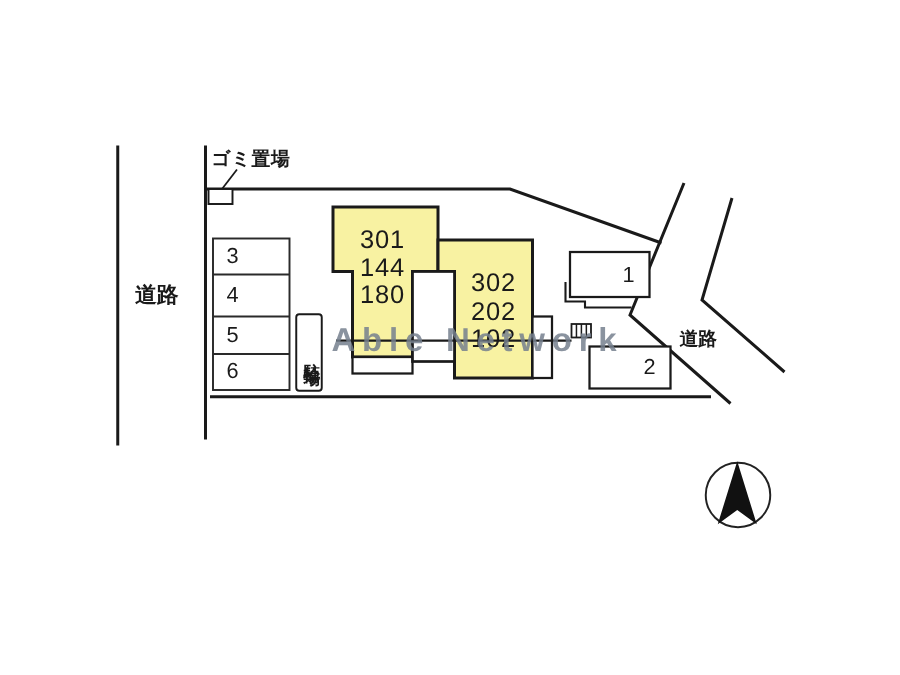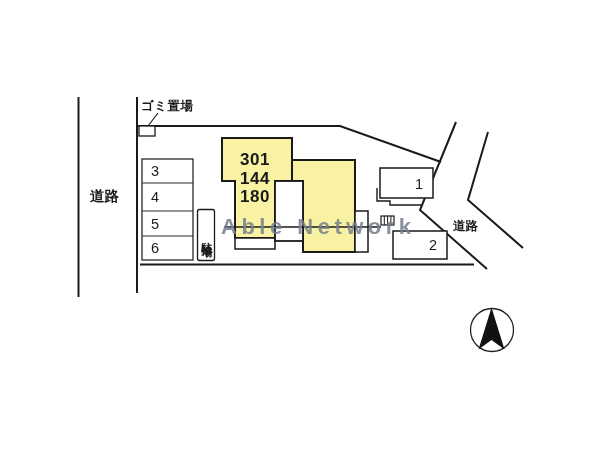--- a/index.html
+++ b/index.html
@@ -7,21 +7,21 @@
     position:relative; width:600px; height:439px; background:#ffffff;
     font-family:"Liberation Sans","DejaVu Sans",sans-serif; color:#1a1a1a;
     overflow:hidden;
   }
   .stage svg { position:absolute; left:0; top:0; }
   .lbl { position:absolute; white-space:nowrap; color:#1a1a1a; }
   .lbl-garbage { left:141px; top:98px; font-size:12.5px; font-weight:600; letter-spacing:0.5px; }
   .lbl-road-left { left:90px; top:187px; font-size:14.5px; font-weight:600; }
   .lbl-road-right { left:453px; top:218px; font-size:12.5px; font-weight:600; }
   .units { position:absolute; width:52px; text-align:center; font-size:17px;
-           line-height:18.5px; font-weight:700; letter-spacing:0.5px; }
+           line-height:18.5px; font-weight:400; letter-spacing:0.5px; }
   .units-a { left:229px; top:151px; }
   .units-b { left:303px; top:180px; }
   .pnum { position:absolute; width:24px; text-align:center; font-size:14.5px; }
   .bike { position:absolute; left:198px; top:212px; width:16px; height:48px;
           font-size:11px; font-weight:600; writing-mode:vertical-rl;
           text-orientation:upright; letter-spacing:2px; text-align:center; }
   .watermark { position:absolute; left:221px; top:214px; font-size:22px;
                font-weight:bold; letter-spacing:4.5px;
                color:rgba(118,128,142,0.85); }
 </style>
@@ -86,20 +86,25 @@
 
   <div class="lbl lbl-garbage">ゴミ置場</div>
   <div class="lbl lbl-road-left">道路</div>
   <div class="lbl lbl-road-right">道路</div>
 
   <div class="units units-a">
     <div>301</div>
     <div>144</div>
     <div>180</div>
   </div>
+  <div class="units units-b">
+    <div>302</div>
+    <div>202</div>
+    <div>102</div>
+  </div>
 
   <div class="pnum" style="left:143px; top:163px;">3</div>
   <div class="pnum" style="left:143px; top:189px;">4</div>
   <div class="pnum" style="left:143px; top:216px;">5</div>
   <div class="pnum" style="left:143px; top:240px;">6</div>
   <div class="pnum" style="left:407px; top:176px;">1</div>
   <div class="pnum" style="left:421px; top:237px;">2</div>
 
   <div class="bike">駐輪場</div>
 

